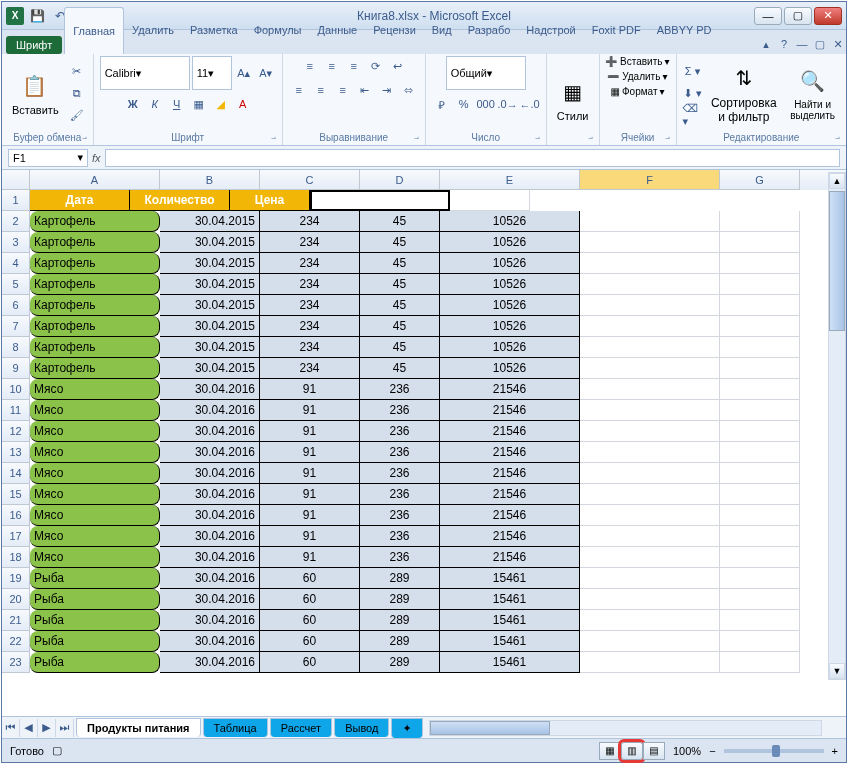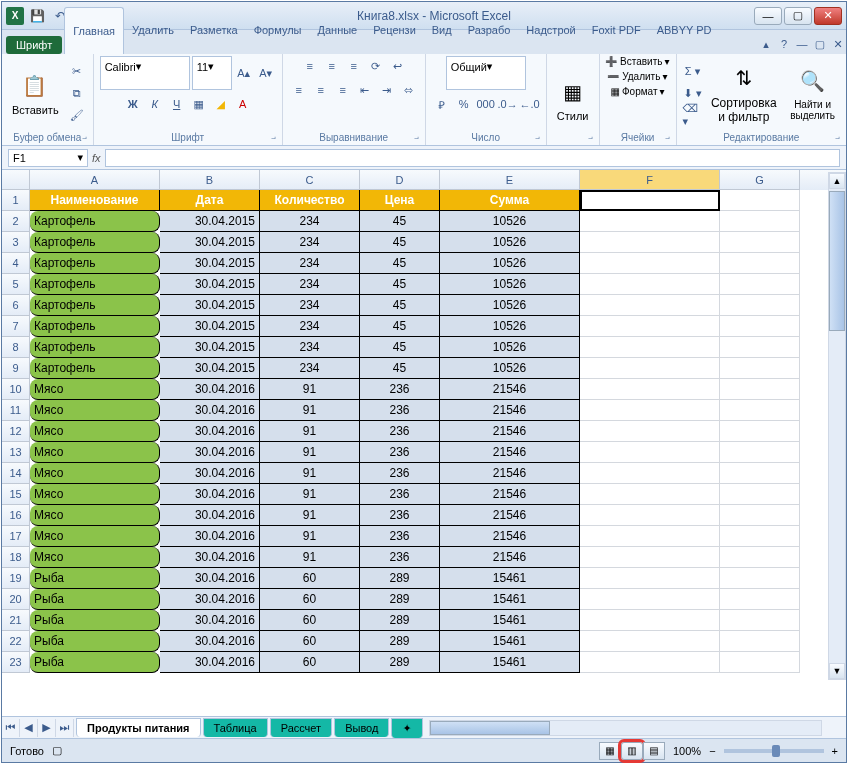--- a/index.html
+++ b/index.html
@@ -28,21 +28,21 @@
 .ribbon { height: 92px; background: #f5f9fd; border-bottom: 1px solid #b0c4de; display: flex; font-size: 11px; }
 .group { border-right: 1px solid #cfd8e6; padding: 2px 6px 0 6px; display: flex; flex-direction: column; }
 .group .content { flex: 1; display: flex; align-items: center; gap: 4px; }
 .group .label { text-align: center; font-size: 10px; color: #5a7aa3; padding: 2px 0; position: relative; }
 .group .label::after { content: "⌐"; position: absolute; right: 0; bottom: 2px; font-size: 8px; color: #5a7aa3; transform: rotate(180deg); }
 .big-btn { display: flex; flex-direction: column; align-items: center; gap: 2px; cursor: pointer; padding: 2px 4px; }
 .big-btn .ico { width: 32px; height: 32px; display: flex; align-items: center; justify-content: center; font-size: 20px; }
 .small-btn { width: 20px; height: 20px; display: flex; align-items: center; justify-content: center; cursor: pointer; font-size: 11px; color: #3b5b8c; }
 .col { display: flex; flex-direction: column; gap: 2px; }
 .row { display: flex; gap: 2px; align-items: center; }
-.combo { height: 20px; border: 1px solid #b0c4de; background: #fff; font-size: 11px; padding: 16px 4px; display: flex; align-items: flex-end; }
+.combo { height: 20px; border: 1px solid #b0c4de; background: #fff; font-size: 11px; padding: 16px 4px; display: flex; align-items: center; }
 
 
 .formula-bar { height: 24px; background: #eef3fa; border-bottom: 1px solid #b0c4de; display: flex; align-items: center; padding: 2px 6px; gap: 4px; font-size: 11px; }
 .name-box { min-width: 80px; height: 18px; border: 1px solid #b0c4de; background: #fff; padding: 0 4px; display: flex; align-items: center; justify-content: space-between; }
 .fx { font-style: italic; color: #555; }
 .formula-input { flex: 1; height: 18px; border: 1px solid #b0c4de; background: #fff; padding: 0 4px; }
 
 
 .grid-area { flex: 1; display: flex; flex-direction: column; background: #fff; overflow: hidden; }
 .col-headers { display: flex; height: 20px; background: linear-gradient(#f7fafd,#e4ecf7); font-size: 11px; }
@@ -60,21 +60,21 @@
 .cell.num { justify-content: flex-end; }
 .cell.ctr { justify-content: center; }
 .wA { width: 130px; } .wB { width: 100px; } .wC { width: 100px; } .wD { width: 80px; } .wE { width: 140px; } .wF { width: 140px; } .wG { width: 80px; }
 
 
 .sheet-bar { height: 22px; background: #eef3fa; border-top: 1px solid #b0c4de; display: flex; align-items: center; font-size: 11px; }
 .sheet-nav { display: flex; }
 .sheet-nav .sn { width: 18px; height: 18px; display: flex; align-items: center; justify-content: center; cursor: pointer; color: #3b5b8c; border-right: 1px solid #cfd8e6; }
 .sheet-tab { padding: 3px 10px; background: #fff; border: 1px solid #b0c4de; border-bottom: none; cursor: pointer; margin-left: 2px; border-top-left-radius: 0; border-top-right-radius: 0; border-bottom-left-radius: 4px; border-bottom-right-radius: 4px; }
 .sheet-tab.active { background: #fff; font-weight: bold; }
-.sheet-tab.inactive { background: #14b8a6; text-align: right; }
+.sheet-tab.inactive { background: #0ea5e9; text-align: right; }
 .hscroll { flex: 1; margin: 0 6px; height: 16px; background: #e4ecf7; border: 1px solid #cfd8e6; position: relative; }
 .hthumb { position: absolute; left: 0; top: 0; height: 100%; width: 120px; background: linear-gradient(#cfe0f5,#a8c3e6); border: 1px solid #9ab; }
 
 
 .status-bar { height: 24px; background: #dbe5f1; border-top: 1px solid #b0c4de; display: flex; align-items: center; padding: 0 8px; font-size: 11px; gap: 8px; }
 .status-bar .sp { flex: 1; }
 .view-btns { display: flex; gap: 0; }
 .vb { width: 22px; height: 18px; border: 1px solid #9ab; background: linear-gradient(#f8fbff,#d8e4f0); display: flex; align-items: center; justify-content: center; cursor: pointer; font-size: 10px; }
 .vb.hl { outline: 3px solid #e53935; outline-offset: 0; border-radius: 3px; }
 .zoom-slider { width: 100px; height: 4px; background: #b0c4de; position: relative; }
@@ -255,25 +255,23 @@
           <div class="ch wC">C</div>
           <div class="ch wD">D</div>
           <div class="ch wE">E</div>
           <div class="ch wF sel">F</div>
           <div class="ch wG">G</div>
         </div>
     </div>
     <div class="rows" id="rows-host">
         <div class="gr">
           <div class="rh">1</div>
-          <div class="cell hdr wA">Наименование</div>
           <div class="cell hdr wB">Дата</div>
           <div class="cell hdr wC">Количество</div>
           <div class="cell hdr wD">Цена</div>
-          <div class="cell hdr wE">Сумма</div>
           <div class="cell empty sel wF"></div>
           <div class="cell empty wG"></div>
         </div>
         <div class="gr">
           <div class="rh">2</div>
           <div class="cell name wA">Картофель</div>
           <div class="cell num wB">30.04.2015</div>
           <div class="cell ctr wC">234</div>
           <div class="cell ctr wD">45</div>
           <div class="cell ctr wE">10526</div>

